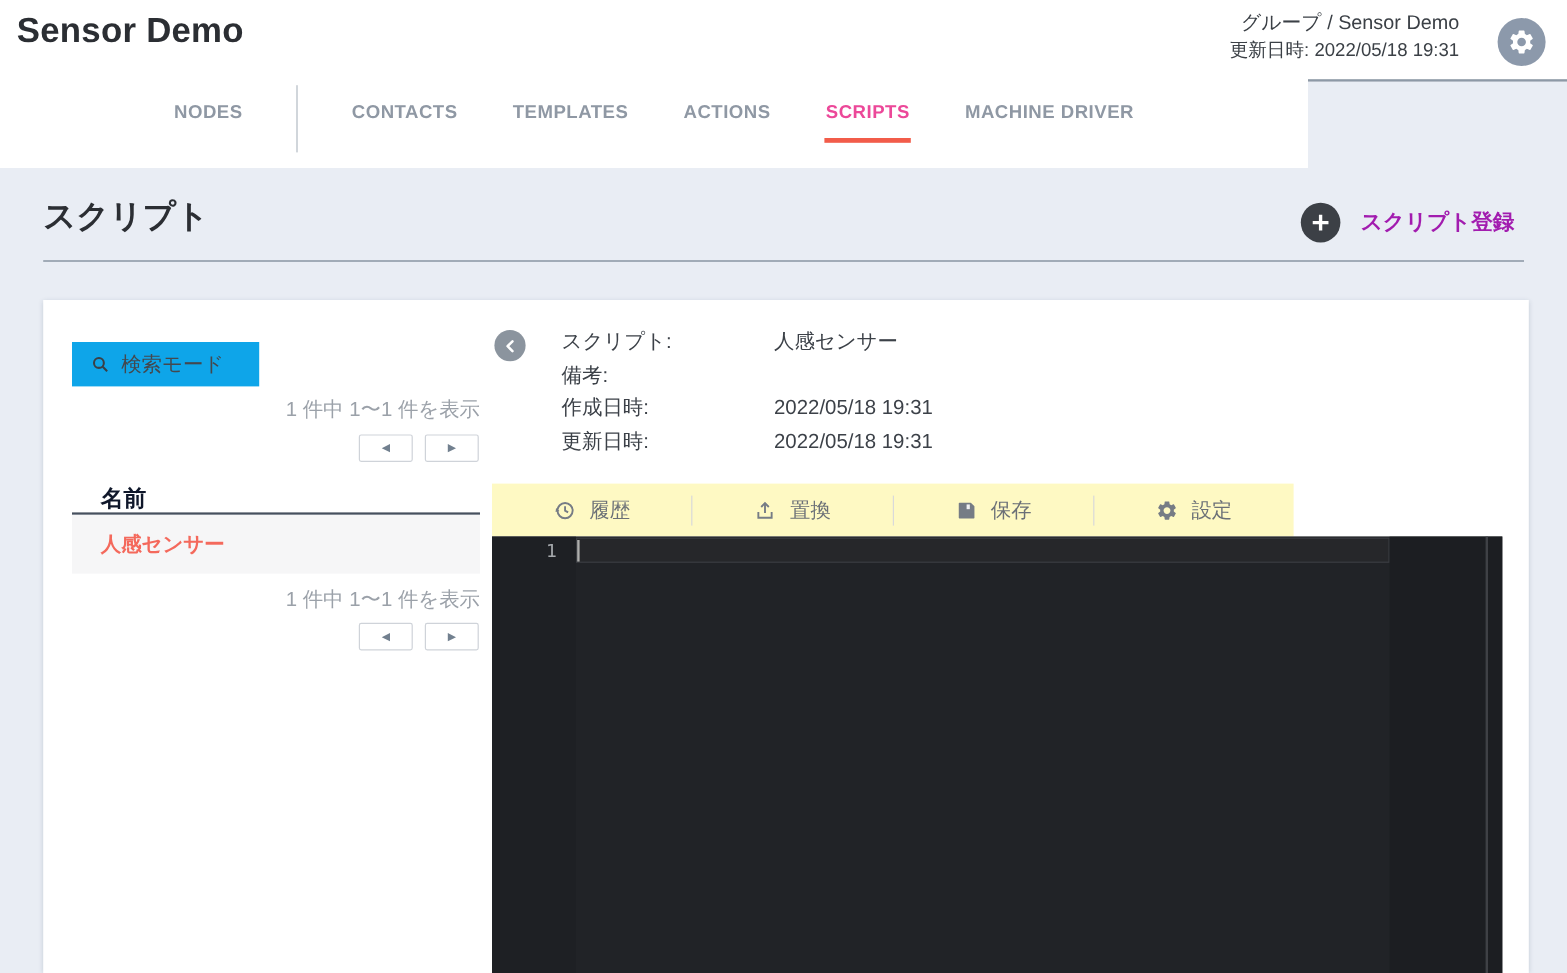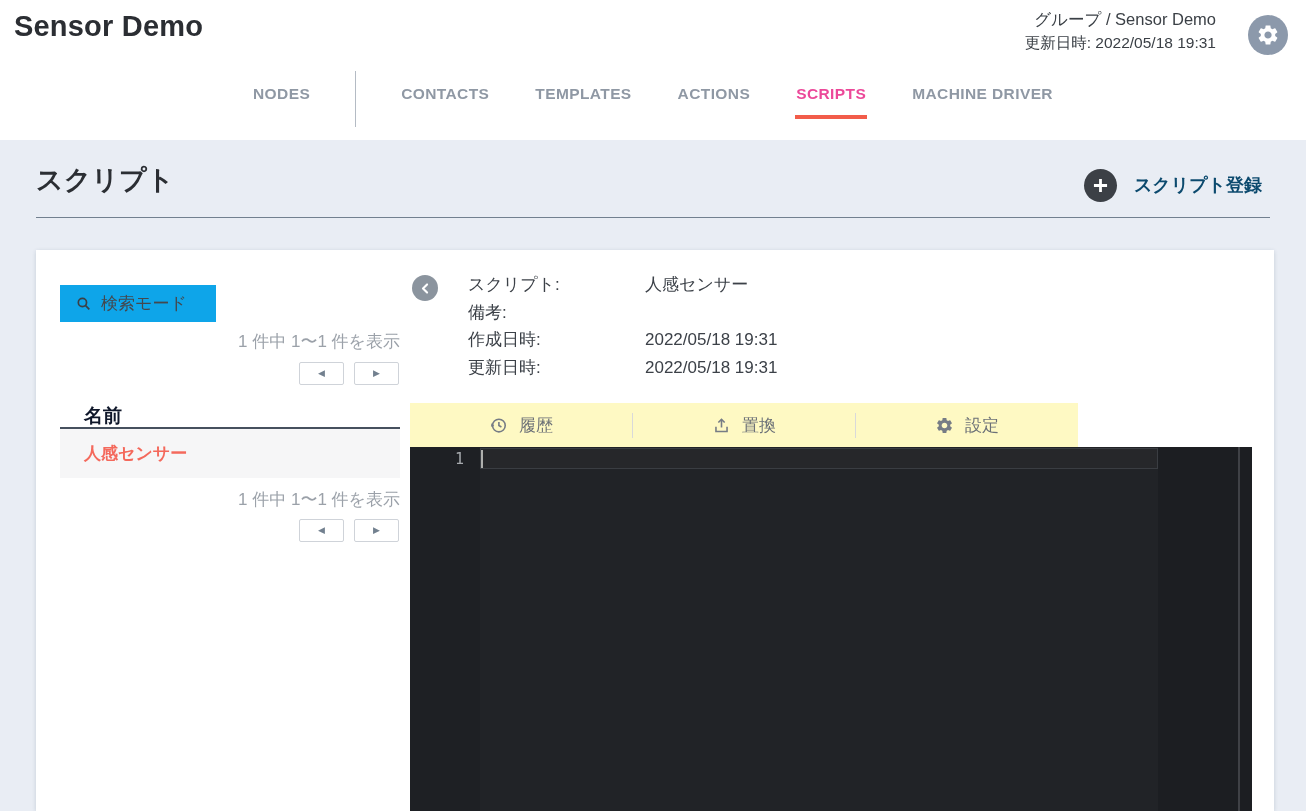--- a/index.html
+++ b/index.html
@@ -24,21 +24,21 @@
   .header-meta .breadcrumb { font-size:16.5px; line-height:23px; }
   .header-meta .updated    { font-size:15.5px; line-height:23px; }
   .gear-btn {
     position:absolute; right:18px; top:15px; width:40px; height:40px;
     border-radius:50%; background:#8c99ab; border:none; cursor:pointer;
     display:flex; align-items:center; justify-content:center; padding:0;
   }
   .gear-btn svg { width:24px; height:24px; }
   
   .nav {
-    position:absolute; left:0; top:63px; width:1306px; height:77px;
+    position:absolute; left:0; top:63px; width:1090px; height:77px;
     background:#ffffff; display:flex; align-items:center; justify-content:center; gap:44px;
   }
   .nav-item {
     background:none; border:none; cursor:pointer; padding:0 1px 12px 1px;
     font-family:inherit; font-size:15.5px; font-weight:bold; letter-spacing:0.4px;
     color:#8f98a4; border-bottom:4px solid transparent;
   }
   .nav-item.active { color:#ec4899; border-bottom-color:#f25c4a; }
   .nav-divider { width:1px; height:56px; background:#b4bbc4; margin-top:-6px; }
   
@@ -50,21 +50,21 @@
   .register-btn {
     position:absolute; right:44px; top:168px; height:34px;
     display:flex; align-items:center; gap:17px;
     background:none; border:none; cursor:pointer; padding:0; font-family:inherit;
   }
   .register-circle {
     width:33px; height:33px; border-radius:50%; background:#3c4046;
     display:flex; align-items:center; justify-content:center;
   }
   .register-circle svg { width:21px; height:21px; }
-  .register-label { font-size:18px; font-weight:bold; color:#0c4a6e; }
+  .register-label { font-size:18px; font-weight:bold; color:#a21caf; }
   
   .panel {
     position:absolute; left:36px; top:250px; width:1238px; height:561px;
     background:#ffffff; box-shadow:0 1px 4px rgba(40,60,90,0.18);
   }
   
   .search-btn {
     position:absolute; left:24px; top:35px; width:156px; height:37px;
     background:#0ea5e9; border:none; cursor:pointer; font-family:inherit;
     display:flex; align-items:center; gap:9px; padding:0 0 0 15px; box-sizing:border-box;
@@ -250,20 +250,29 @@
       </button>
       <button class="tb-btn">
         <span style="display:flex;">
           <svg viewBox="0 0 24 24" fill="none" stroke="currentColor" stroke-width="2">
               <path d="M12 14.5V4.5"></path>
               <path d="M8 8.2l4-4 4 4"></path>
               <path d="M5 13.5V19.5h14v-6"></path>
             </svg>
         </span>
         <span>置換</span>
+      </button>
+      <button class="tb-btn">
+        <span style="display:flex;">
+          <svg viewBox="0 0 24 24">
+              <path fill="currentColor" d="M4.5 4.5h11.7l3.3 3.3v11.7h-15z" stroke="currentColor" stroke-width="1.5" stroke-linejoin="round"></path>
+              <rect x="12" y="5.5" width="3.4" height="5" fill="#f1f1f2"></rect>
+            </svg>
+        </span>
+        <span>保存</span>
       </button>
       <button class="tb-btn">
         <span style="display:flex;">
           <svg viewBox="0 0 24 24" fill="currentColor">
               <path d="M19.14 12.94c.04-.3.06-.61.06-.94 0-.32-.02-.64-.07-.94l2.03-1.58c.18-.14.23-.41.12-.61l-1.92-3.32c-.12-.22-.37-.29-.59-.22l-2.39.96c-.5-.38-1.03-.7-1.62-.94l-.36-2.54c-.04-.24-.24-.41-.48-.41h-3.84c-.24 0-.43.17-.47.41l-.36 2.54c-.59.24-1.13.57-1.62.94l-2.39-.96c-.22-.08-.47 0-.59.22L2.74 8.87c-.12.21-.08.47.12.61l2.03 1.58c-.05.3-.09.63-.09.94s.02.64.07.94l-2.03 1.58c-.18.14-.23.41-.12.61l1.92 3.32c.12.22.37.29.59.22l2.39-.96c.5.38 1.03.7 1.62.94l.36 2.54c.05.24.24.41.48.41h3.84c.24 0 .44-.17.47-.41l.36-2.54c.59-.24 1.13-.56 1.62-.94l2.39.96c.22.08.47 0 .59-.22l1.92-3.32c.12-.22.07-.47-.12-.61l-2.01-1.58zM12 15.6c-1.98 0-3.6-1.62-3.6-3.6s1.62-3.6 3.6-3.6 3.6 1.62 3.6 3.6-1.62 3.6-3.6 3.6z"></path>
             </svg>
         </span>
         <span>設定</span>
       </button>
     </div>

